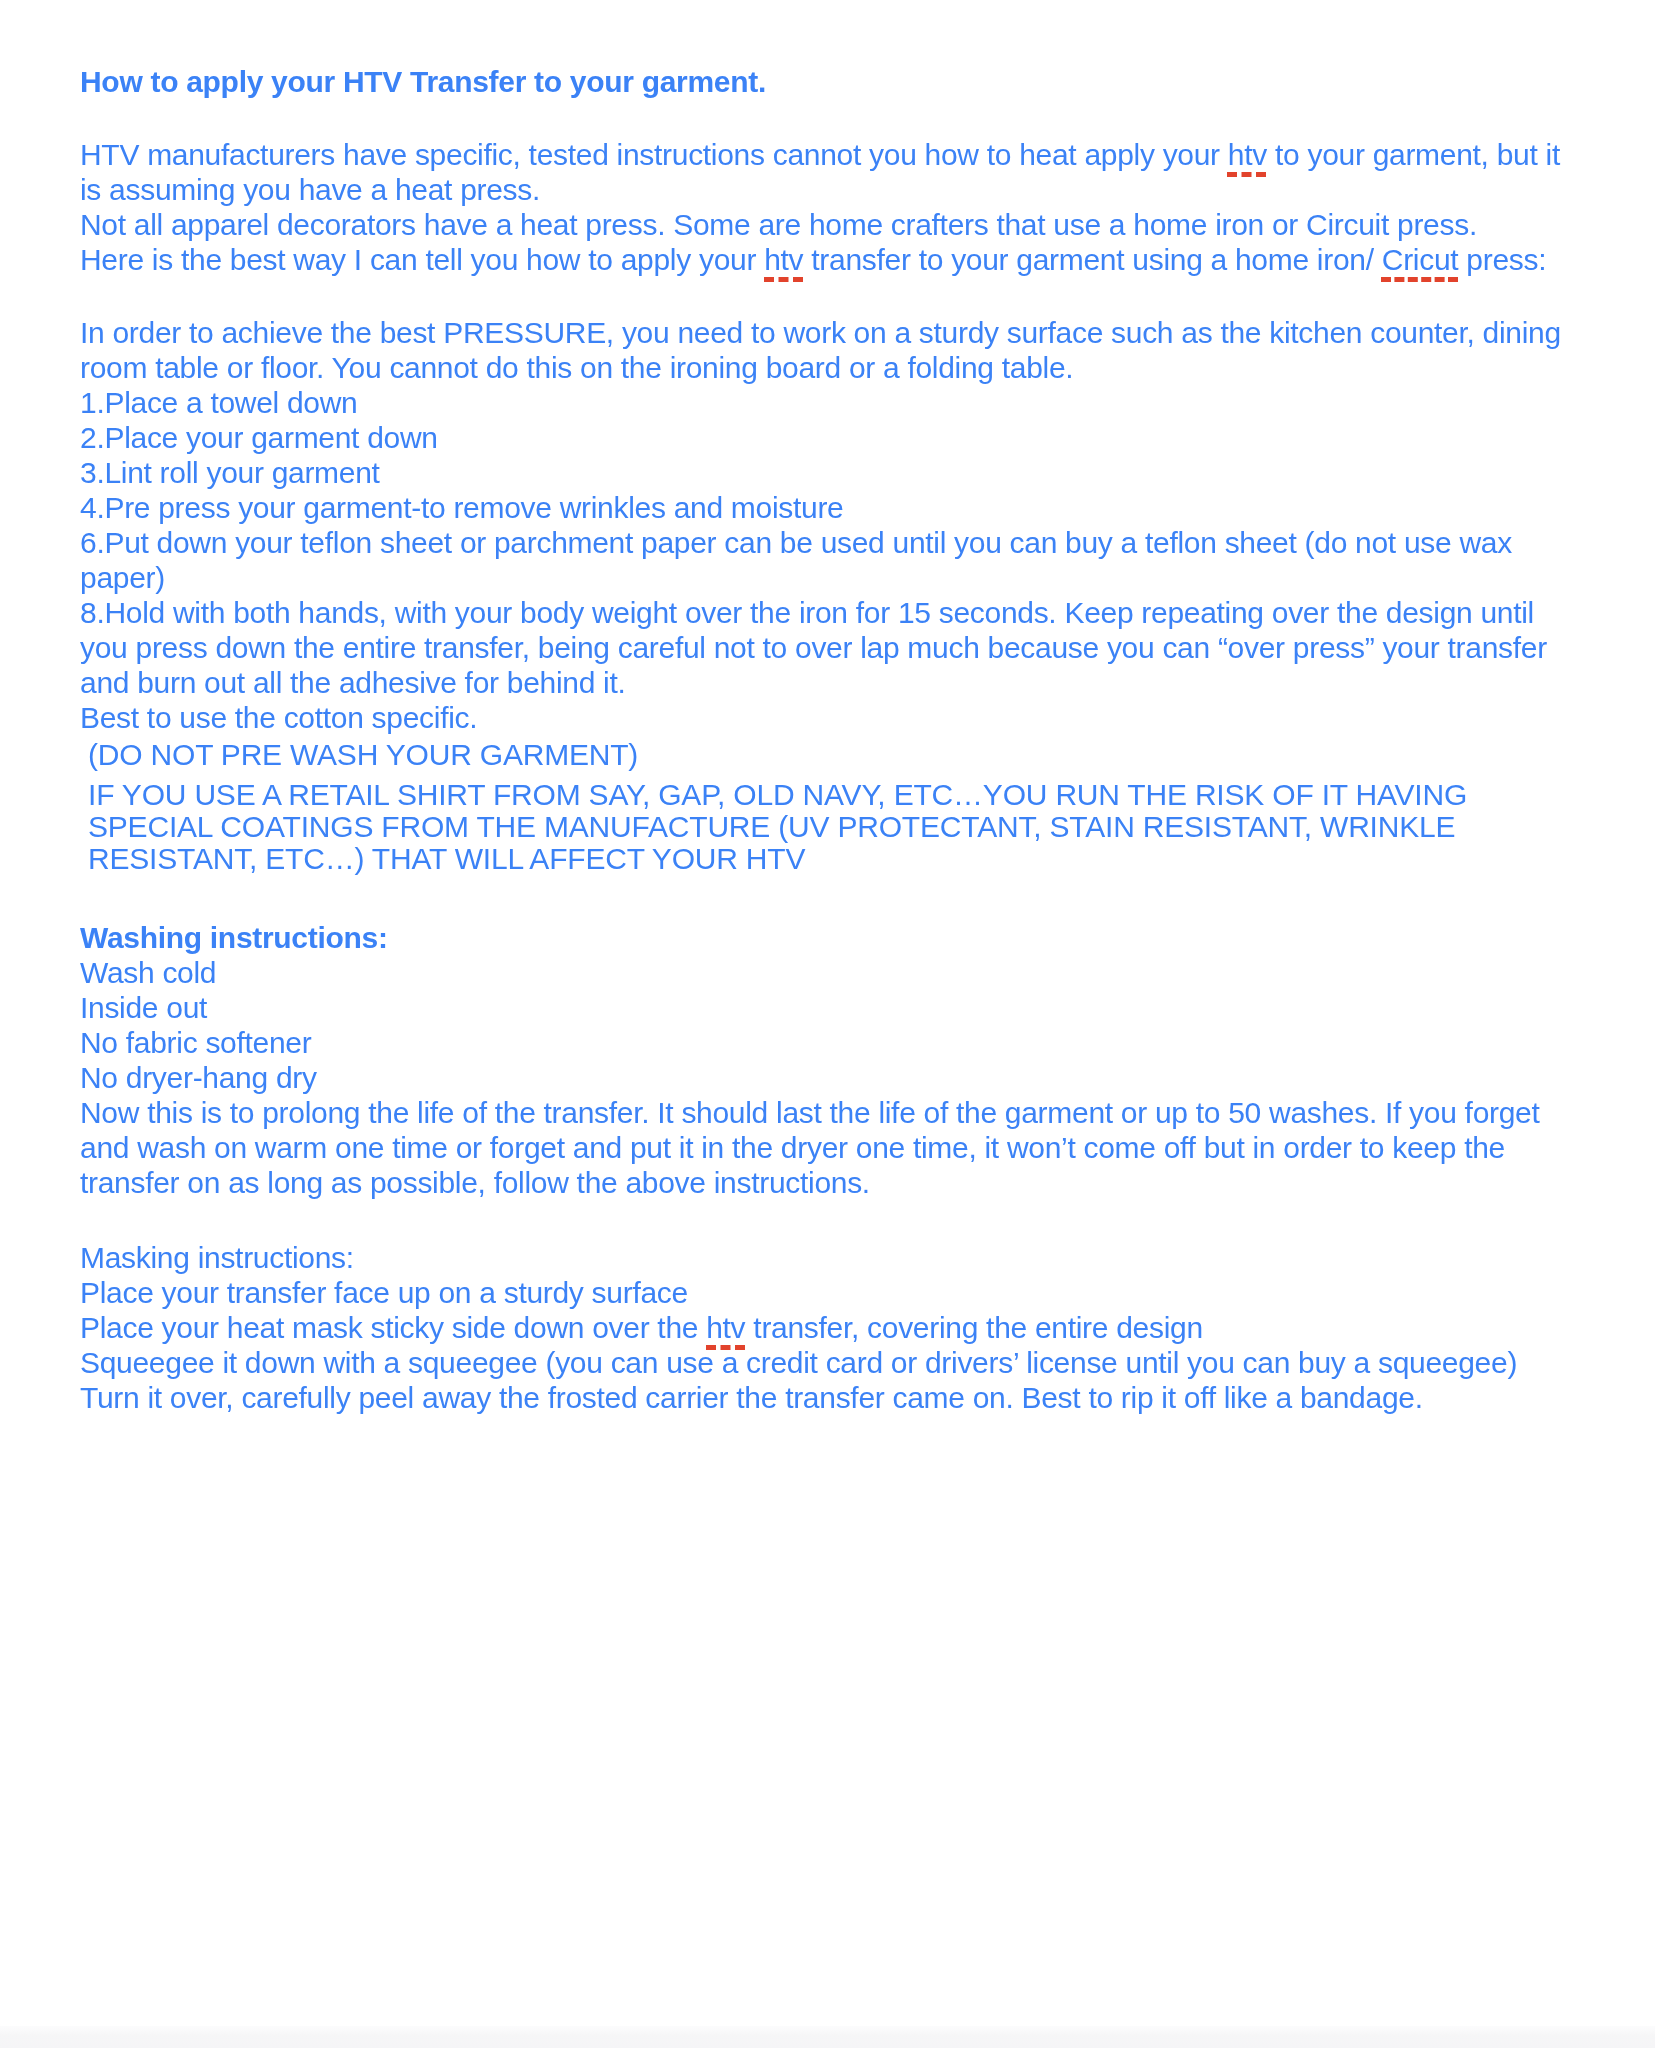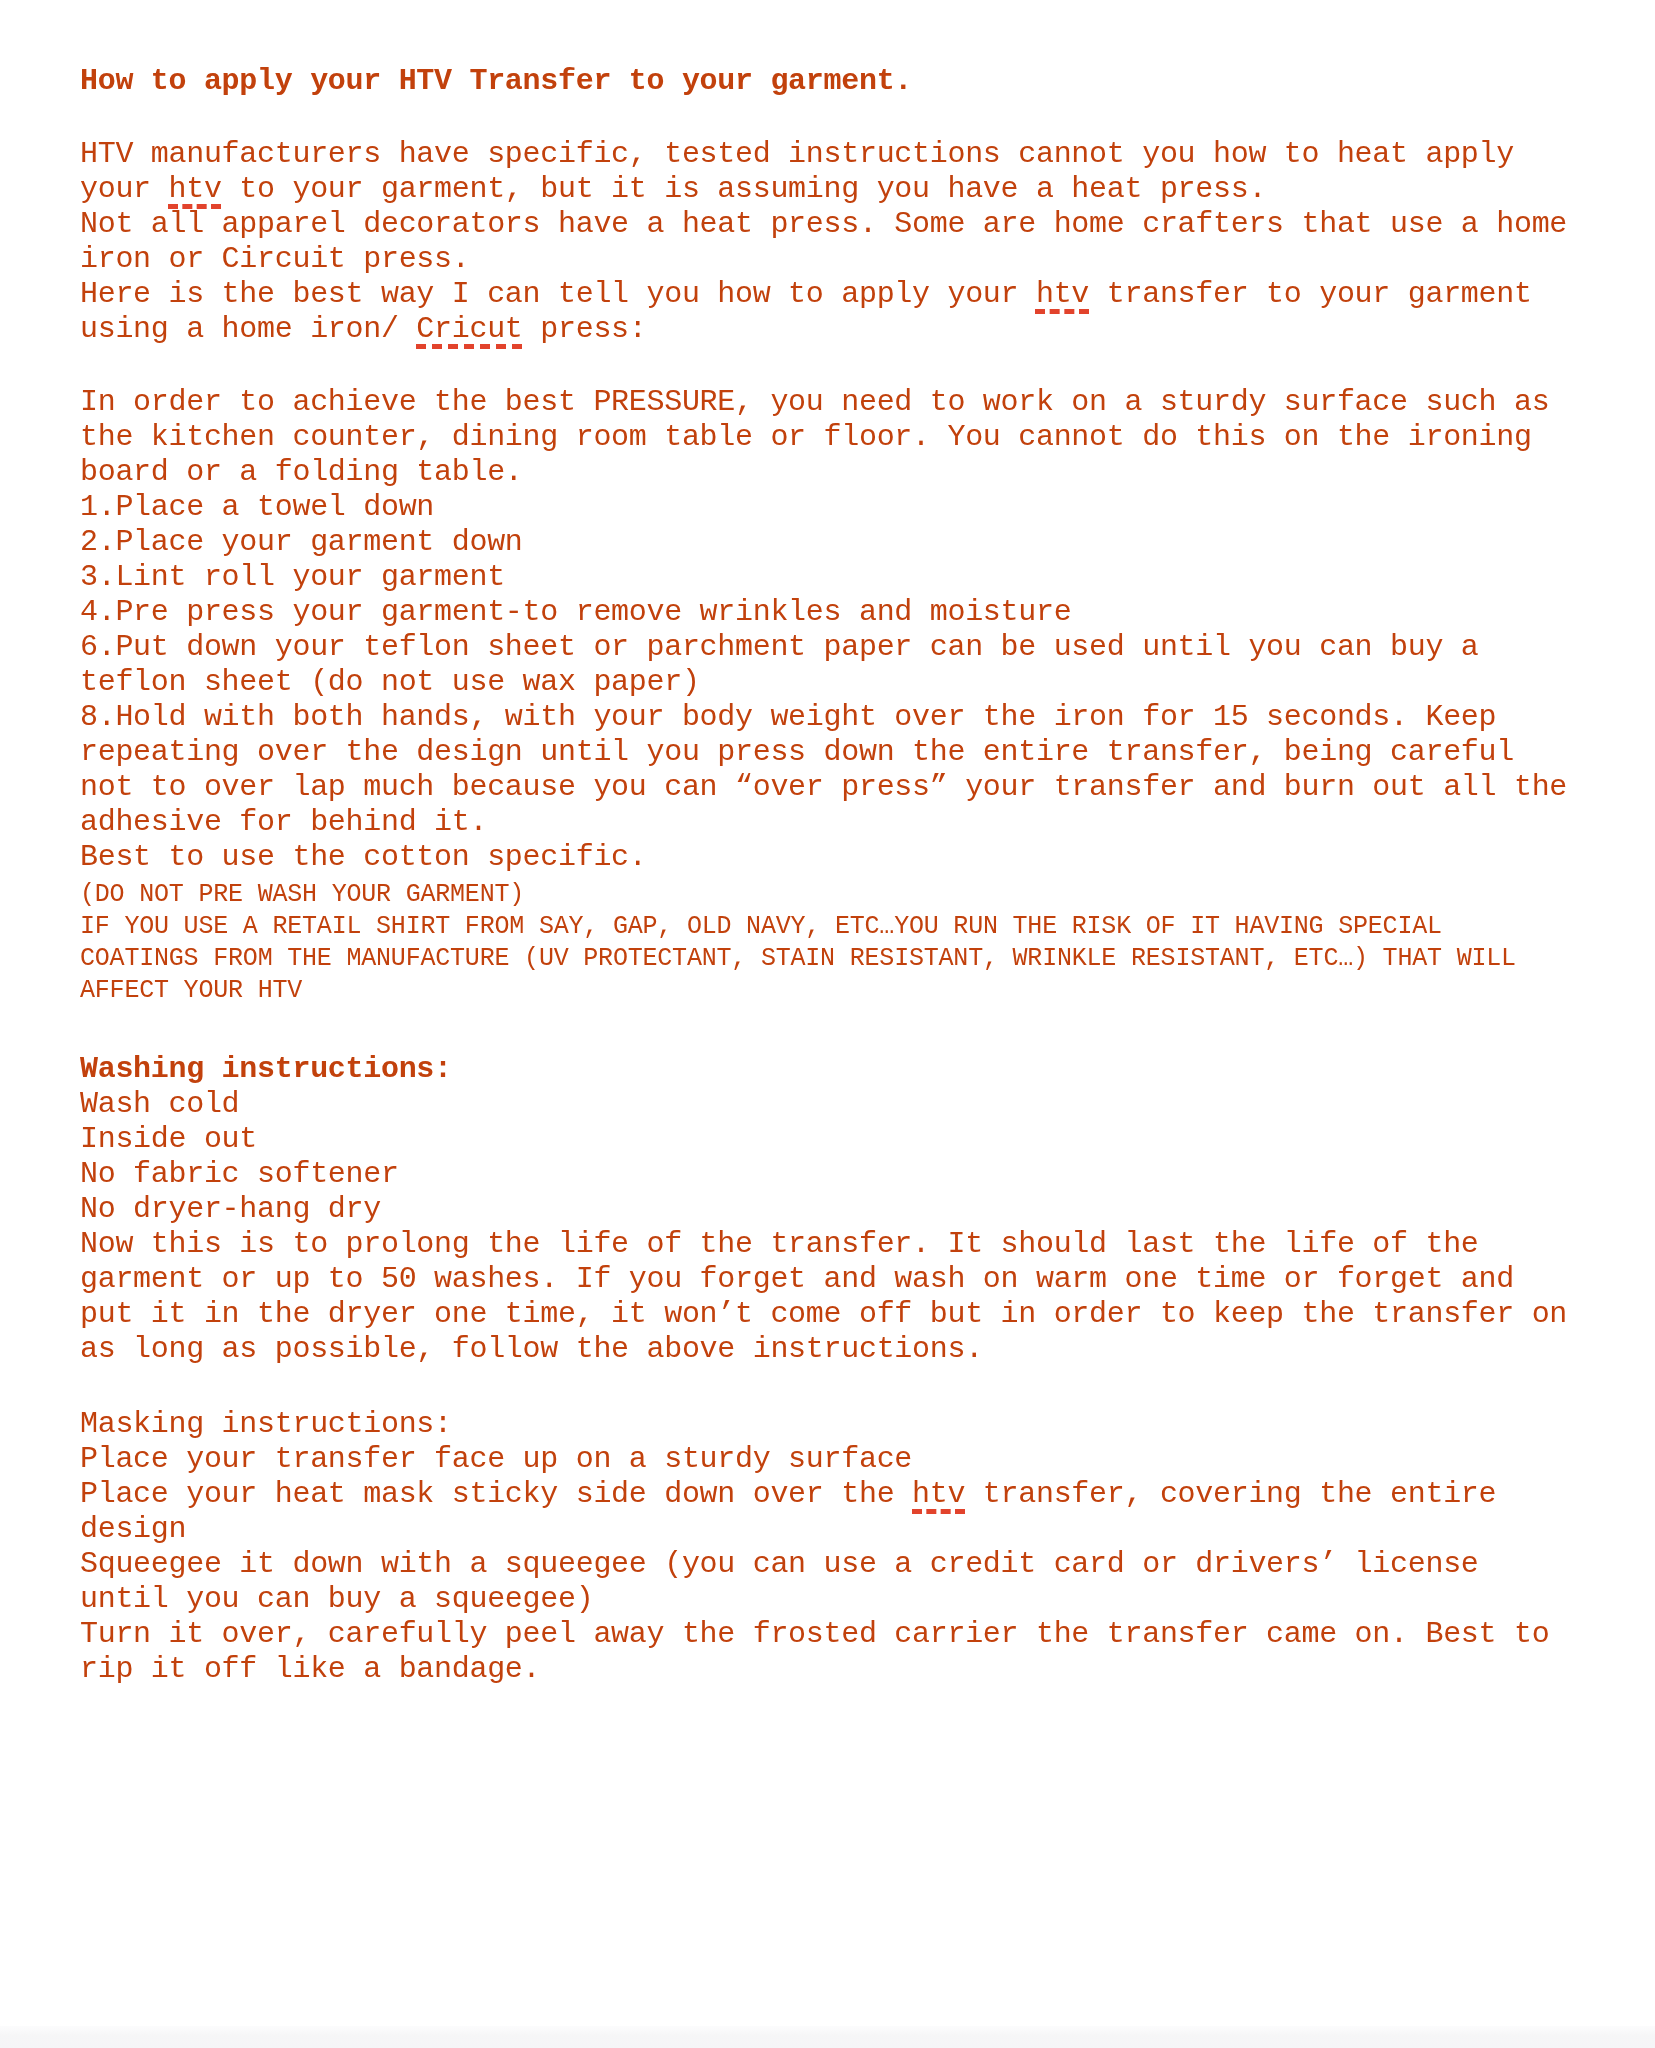--- a/index.html
+++ b/index.html
@@ -6,22 +6,22 @@
     margin: 0;
     padding: 0;
     background: #ffffff;
   }
   .page {
     position: relative;
     width: 1655px;
     height: 2048px;
     background: #ffffff;
     overflow: hidden;
-    font-family: Liberation Mono, monospace;
-    color: #c2410c;
+    font-family: Liberation Sans, sans-serif;
+    color: #3b82f6;
   }
   .content {
     position: absolute;
     top: 64px;
     left: 80px;
     width: 1495px;
   }
   .p {
     font-size: 30px;
     line-height: 35px;
@@ -31,25 +31,25 @@
     word-wrap: break-word;
   }
   .h {
     font-size: 30px;
     line-height: 35px;
     letter-spacing: -0.3px;
     font-weight: 700;
     margin: 0;
   }
   .caps {
-    font-size: 25px;
+    font-size: 30px;
     line-height: 32px;
     letter-spacing: -0.2px;
     font-weight: 400;
-    margin: 0;
+    margin: 8px;
   }
   .sp35 { }
   .sp38 { margin-top: 38px; }
   .sp40 { margin-top: 40px; }
   .sp45 { margin-top: 45px; }
   .sp4  { margin-top: 4px; }
   .misspell {
     text-decoration-line: underline;
     text-decoration-style: dashed;
     text-decoration-color: #e2432c;

